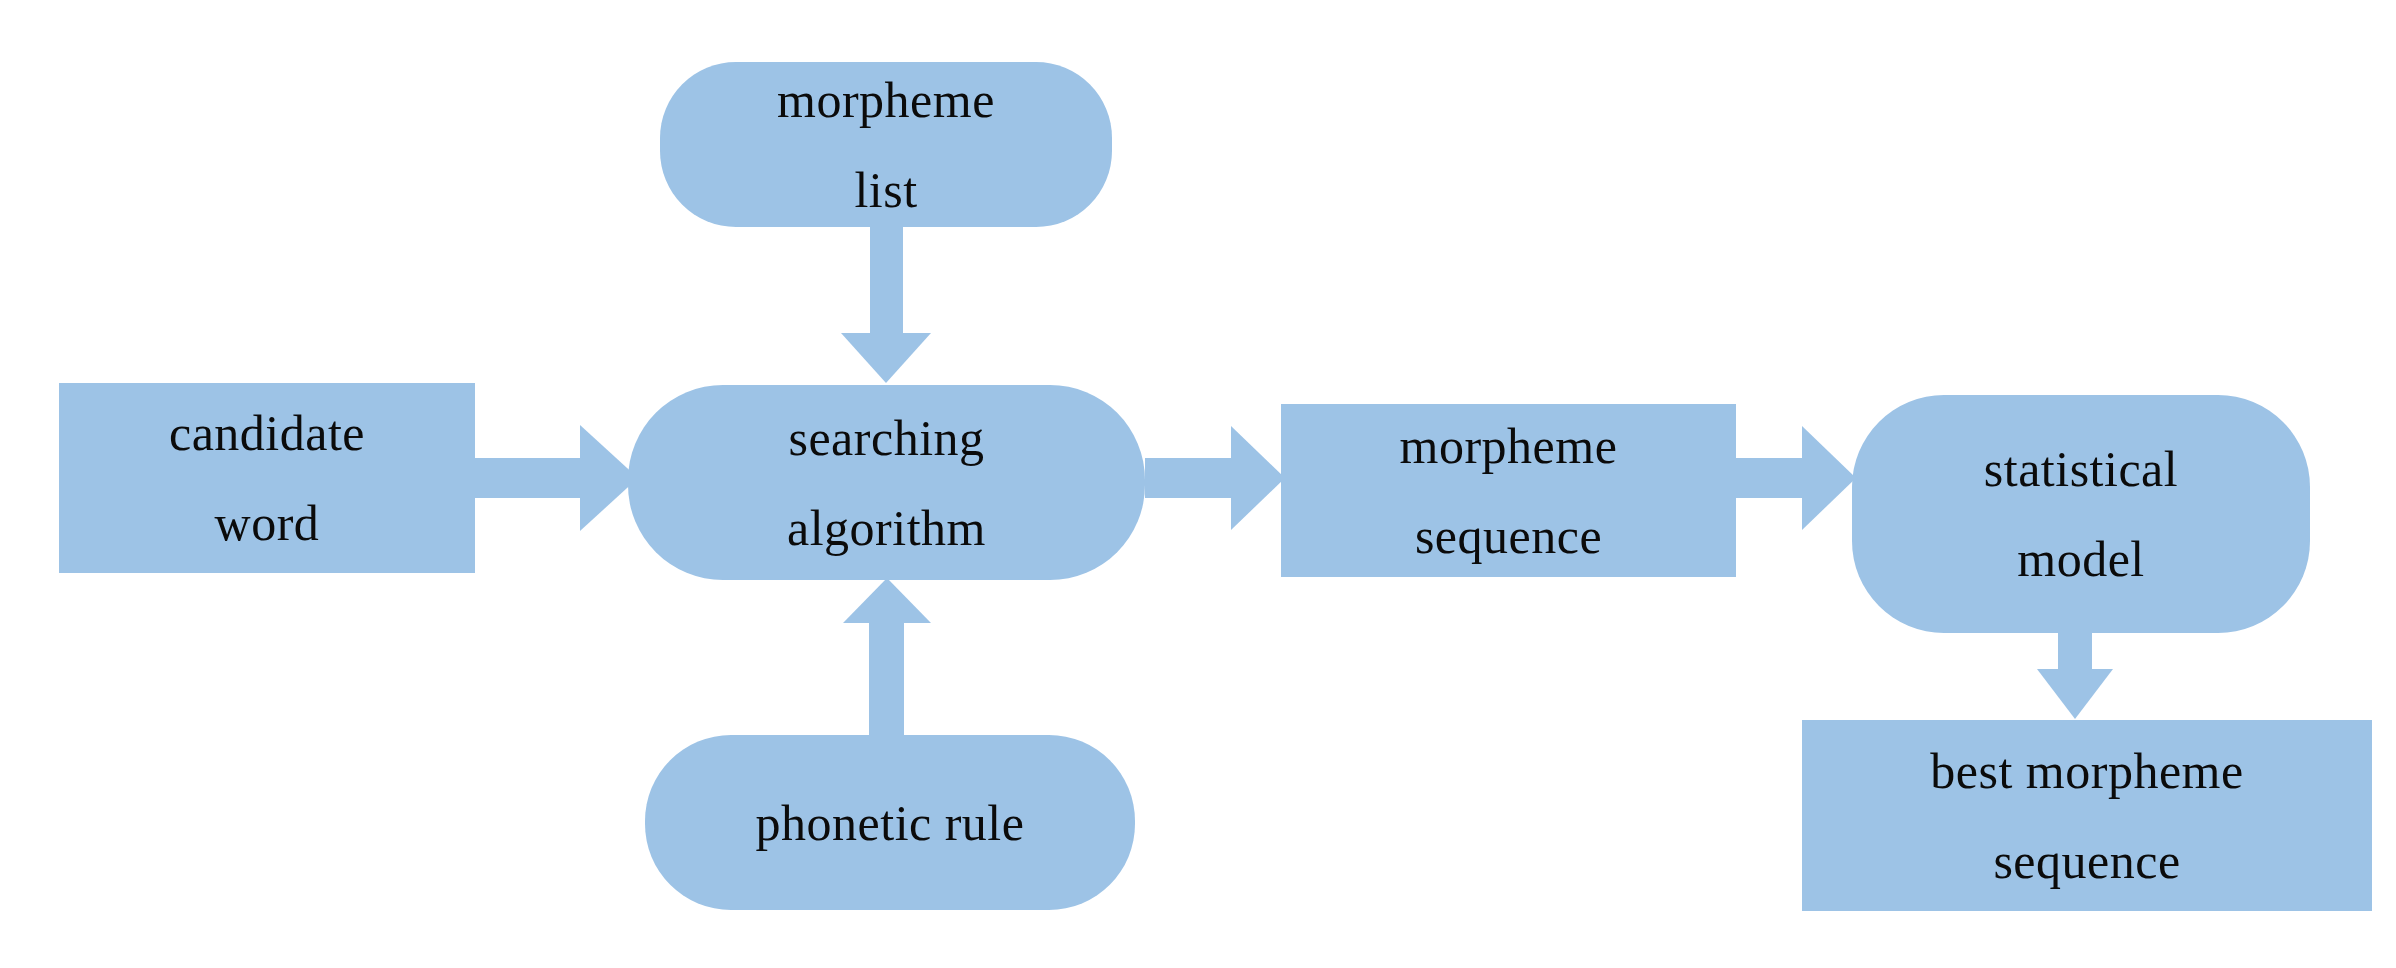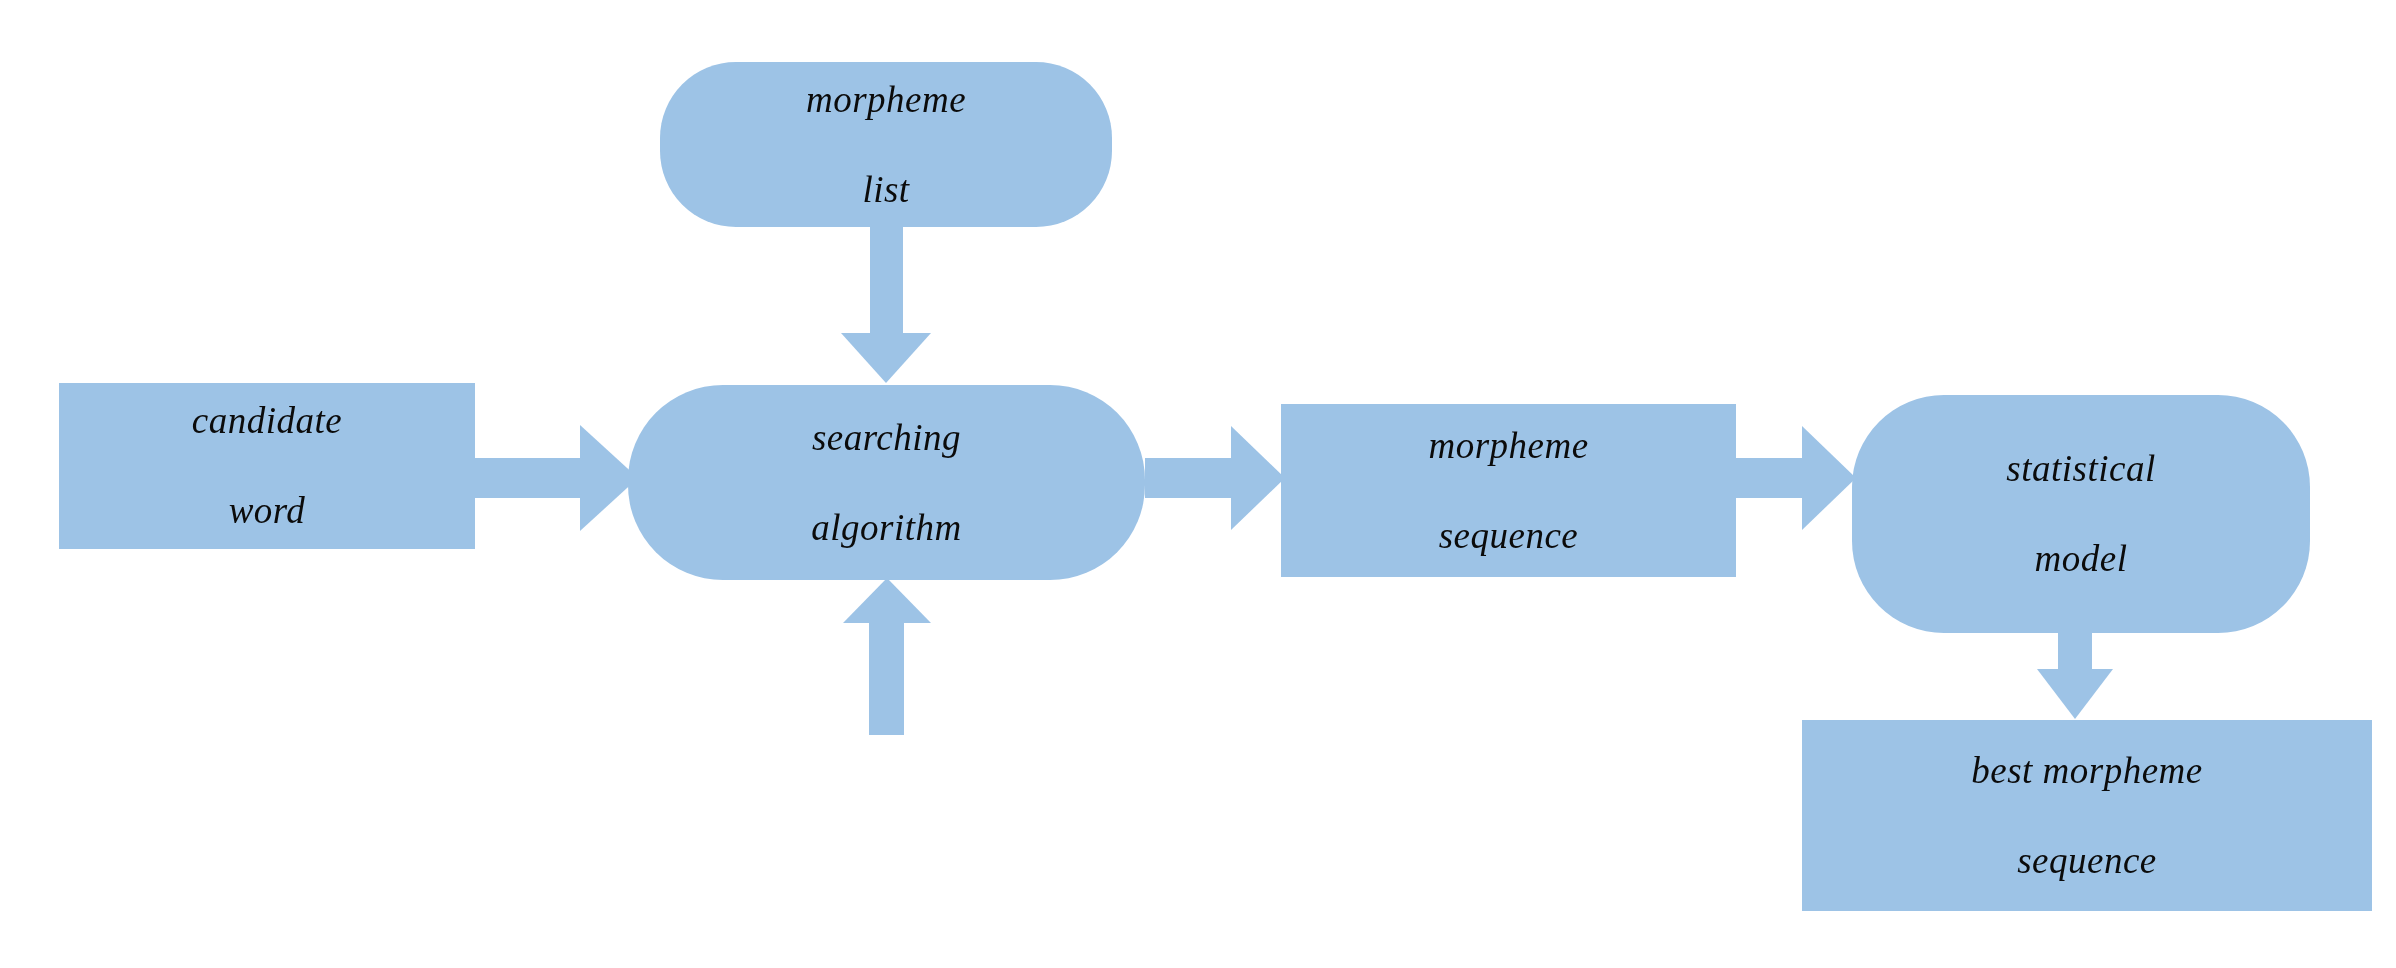--- a/index.html
+++ b/index.html
@@ -18,32 +18,31 @@
   .node {
     position: absolute;
     background: #9DC3E6;
     display: flex;
     align-items: center;
     justify-content: center;
     text-align: center;
   }
   .node .label {
     white-space: pre-line;
-    font-size: 37px;
+    font-size: 50px;
     line-height: 90px;
     color: #0b0b0b;
     letter-spacing: 0.5px;
-    font-style: italic;
   }
   .pill   { border-radius: 90px; }
   .rect   { border-radius: 0; }
 
   
   #node-morpheme-list          { left: 660px;  top: 62px;  width: 452px; height: 165px; border-radius: 76px; }
-  #node-candidate-word         { left: 59px;   top: 383px; width: 416px; height: 166px; }
+  #node-candidate-word         { left: 59px;   top: 383px; width: 416px; height: 190px; }
   #node-searching-algorithm    { left: 628px;  top: 385px; width: 517px; height: 195px; border-radius: 95px; justify-content: center; }
   #node-phonetic-rule          { left: 645px;  top: 735px; width: 490px; height: 175px; border-radius: 86px; }
   #node-morpheme-sequence      { left: 1281px; top: 404px; width: 455px; height: 173px; }
   #node-statistical-model      { left: 1852px; top: 395px; width: 458px; height: 238px; border-radius: 92px; }
   #node-best-morpheme-sequence { left: 1785px; top: 720px; width: 570px; height: 191px; margin-left: 17px; }
 
   
   .shaft {
     position: absolute;
     background: #9DC3E6;
@@ -103,20 +102,23 @@
   <div class="node rect" id="node-candidate-word">
     <span class="label">candidate
 word</span>
   </div>
 
   <div class="node pill" id="node-searching-algorithm">
     <span class="label">searching
 algorithm</span>
   </div>
 
+  <div class="node pill" id="node-phonetic-rule">
+    <span class="label">phonetic rule</span>
+  </div>
 
   <div class="node rect" id="node-morpheme-sequence">
     <span class="label">morpheme
 sequence</span>
   </div>
 
   <div class="node pill" id="node-statistical-model">
     <span class="label">statistical
 model</span>
   </div>

